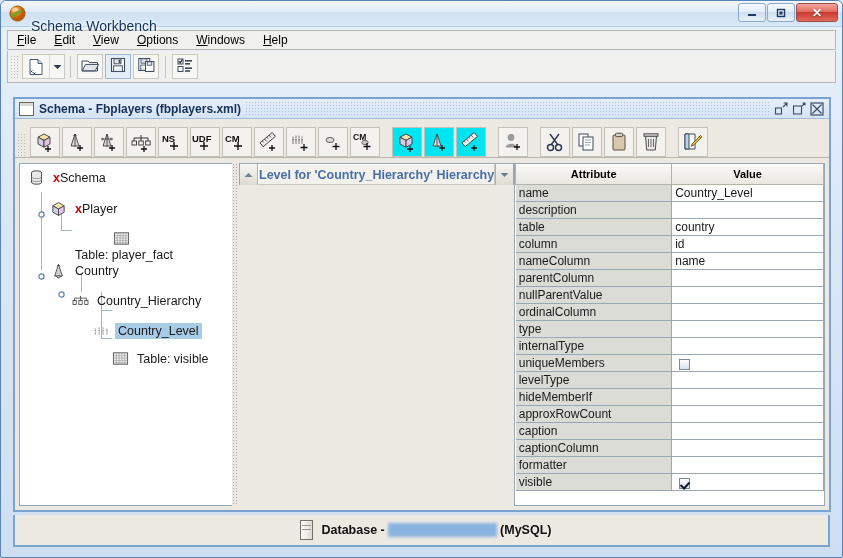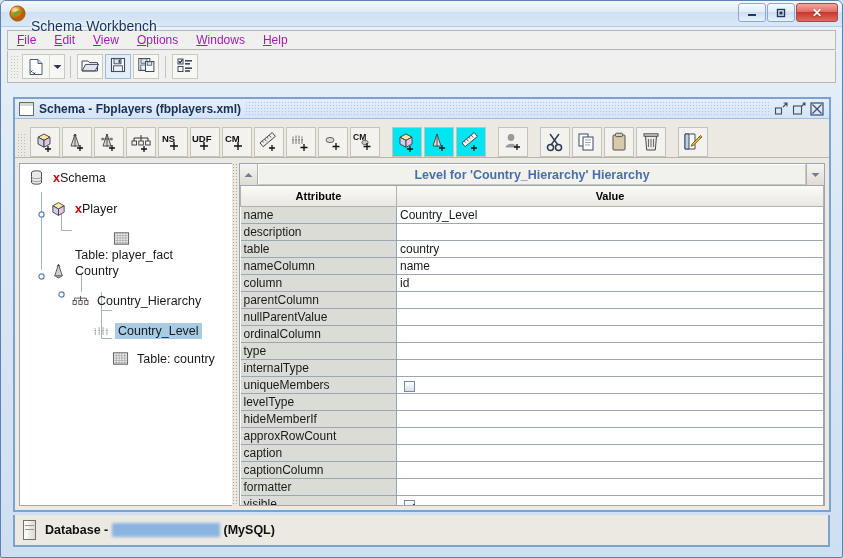--- a/index.html
+++ b/index.html
@@ -52,21 +52,21 @@
 
   
   #menubar{
     height:20px;margin:3px 6px 0 6px;
     background:#f0f0ee;
     border:1px solid #b8b8b0;
     display:flex;align-items:center;
     box-sizing:border-box;
   }
   #menubar .mi{
-    padding:1px 9px;font-size:12px;color:#a21caf;cursor:default;
+    padding:1px 9px;font-size:12px;color:#000000;cursor:default;
   }
   #menubar .mi u{text-decoration:underline;}
 
   
   #maintoolbar{
     height:32px;margin:1px 6px 0 6px;
     background:#f0f0ee;border:1px solid #b8b8b0;border-top:none;
     display:flex;align-items:center;box-sizing:border-box;
   }
   .grip{width:9px;height:24px;margin:0 3px 0 2px;
@@ -137,21 +137,21 @@
     box-sizing:border-box;overflow:hidden;position:relative;
   }
   #splitter{
     width:7px;margin:4px 0;
     background:#ece9e3;
     background-image:radial-gradient(#a8a49c 42%,transparent 43%);
     background-size:3px 3px;
     cursor:col-resize;
   }
   #prop-panel{
-    flex:1;margin:4px 4px 4px 0;display:flex;flex-direction:column;
+    flex:1;margin:4px 4px 4px 0;display:flex;flex-direction:row;
     box-sizing:border-box;
   }
 
   
   .tnode{position:absolute;display:flex;align-items:center;white-space:nowrap;font-size:12.5px;color:#1a1a1a;}
   .tnode .tlabel{padding:1px 3px;}
   .tnode .tlabel.sel{background:#a8cbe6;}
   .tnode .xred{color:#cc0000;font-weight:bold;}
   .tico{width:17px;height:17px;margin-right:5px;flex:0 0 auto;display:flex;align-items:center;justify-content:center;}
   .hline{position:absolute;border-top:1px solid #a0b4c8;}
@@ -206,21 +206,21 @@
   .cbx.on::after{
     content:"";position:absolute;left:2px;top:1px;width:4px;height:7px;
     border:solid #101a30;border-width:0 2px 2px 0;transform:rotate(42deg);
   }
 
   
   #statusbar{
     position:absolute;left:12px;right:12px;top:514px;height:32px;
     background:#ece9e3;
     border:2px solid #7ba3d0;border-top:none;
-    display:flex;align-items:center;box-sizing:border-box;
+    display:flex;align-items:center;box-sizing:border-box;justify-content:center;
   }
   #statusbar .db-ico{
     width:13px;height:20px;margin-left:8px;margin-right:9px;
     border:1px solid #74726a;background:linear-gradient(to right,#ffffff,#dcdad2);
     position:relative;box-sizing:border-box;
   }
   #statusbar .db-ico::before,#statusbar .db-ico::after{
     content:"";position:absolute;left:1px;right:1px;height:1px;background:#9b9890;
   }
   #statusbar .db-ico::before{top:4px;}
@@ -647,21 +647,21 @@
           <span class="tlabel sel">Country_Level</span>
         </div>
 
         <div class="tnode" style="left:92px;top:186px;">
           <span class="tico">
             <svg width="18" height="15" viewBox="0 0 18 15">
               <rect x="1.5" y="1.5" width="15" height="12" fill="#f2f2f2" stroke="#555" stroke-width="1"></rect>
               <path d="M1.5 4.5 H16.5 M1.5 7 H16.5 M1.5 9.5 H16.5 M1.5 12 H16.5 M4.5 1.5 V13.5 M7.5 1.5 V13.5 M10.5 1.5 V13.5 M13.5 1.5 V13.5" stroke="#9a9a9a" stroke-width="0.7"></path>
             </svg>
           </span>
-          <span class="tlabel">Table: country</span>
+          <span class="tlabel">Table: visible</span>
         </div>
       </div>
 
       <div id="splitter"></div>
 
       <div id="prop-panel">
         <div id="prop-header">
           <div class="ph-arrow">
             <svg width="9" height="6" viewBox="0 0 9 6">
                 <path d="M0.5 5 L4.5 1 L8.5 5 Z" fill="#6f7e92"></path>
@@ -693,26 +693,26 @@
                 </tr>
                 <tr>
                   <td class="attr">description</td>
                   <td class="val"></td>
                 </tr>
                 <tr>
                   <td class="attr">table</td>
                   <td class="val">country</td>
                 </tr>
                 <tr>
+                  <td class="attr">column</td>
+                  <td class="val">id</td>
+                </tr>
+                <tr>
                   <td class="attr">nameColumn</td>
                   <td class="val">name</td>
-                </tr>
-                <tr>
-                  <td class="attr">column</td>
-                  <td class="val">id</td>
                 </tr>
                 <tr>
                   <td class="attr">parentColumn</td>
                   <td class="val"></td>
                 </tr>
                 <tr>
                   <td class="attr">nullParentValue</td>
                   <td class="val"></td>
                 </tr>
                 <tr>

